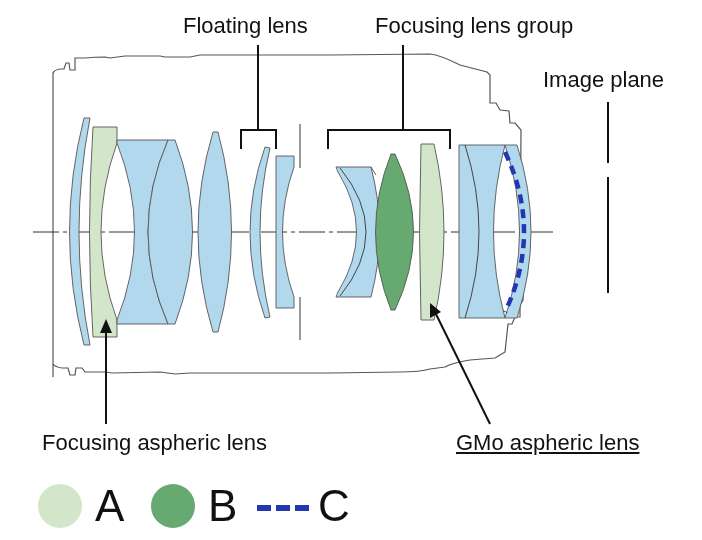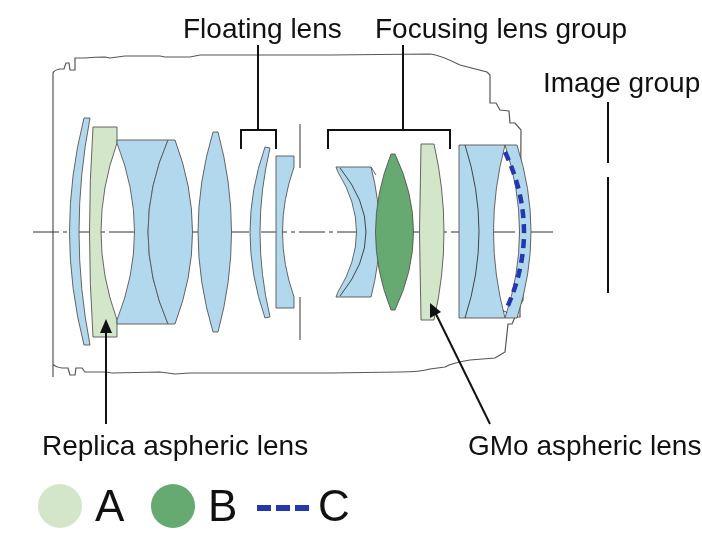--- a/index.html
+++ b/index.html
@@ -1,19 +1,19 @@
 <!DOCTYPE html>
 <html><head>
 <meta charset="utf-8">
 <style>
   html, body { margin: 0; padding: 0; background: #ffffff; }
   body { width: 702px; height: 540px; position: relative; overflow: hidden;
          font-family: "Liberation Sans", "DejaVu Sans", sans-serif; color: #111; }
   #stage { position: absolute; left: 0; top: 0; width: 702px; height: 540px; }
-  .lbl { position: absolute; font-size: 28px; line-height: 1; white-space: nowrap; color: #111; }
+  .lbl { position: absolute; font-size: 22px; line-height: 1; white-space: nowrap; color: #111; }
   .legend-txt { position: absolute; font-size: 44px; line-height: 1; color: #111; }
   .legend-dot { position: absolute; width: 44px; height: 44px; border-radius: 50%; }
   .legend-dash { position: absolute; height: 6px; width: 14px; }
 </style>
 </head>
 <body>
 
 <svg id="stage" width="702" height="540" viewBox="0 0 702 540" xmlns="http://www.w3.org/2000/svg">
 
   <path d="M53 377 L53 73 Q54 70 60 69 L64 69 L66 63 L69 63 L70 70 L75 70 L75 58 L85 58 Q95 57 105 57 L110 58 L125 56 L160 56 L165 57 L190 57 L200 55 L318 55 L330 55 L430 54 Q440 55 460 65 L487 72 L490 75 L490 103 L496 103 L500 110 L509 111 L510 123 L515 123 L521 130 L520 275 L523 278 L523 300 L520 305 L520 317 L515 317 L512 324 L508 324 L505 352 L500 355 L495 358 L470 360 Q452 363 445 367 L430 369 Q420 372 400 372 L330 373 L190 373 L175 374 L160 372 L112 373 L105 372 L85 372 L82 368 L76 368 L75 375 L70 375 L68 368 L62 368 Q55 367 53 364 Z" fill="none" stroke="#5a5550" stroke-width="1.2"></path>
@@ -59,23 +59,23 @@
 
   <line x1="106" y1="424" x2="106" y2="330" stroke="#111" stroke-width="2"></line>
   <polygon points="106,319 100,333 112,333" fill="#111"></polygon>
 
   <line x1="490" y1="424" x2="433" y2="308" stroke="#111" stroke-width="2"></line>
   <polygon points="430,303 430,318 441,312" fill="#111"></polygon>
 </svg>
 
 <div class="lbl" style="left:183px; top:15px;">Floating lens</div>
 <div class="lbl" style="left:361px; top:15px;margin-left:14px;">Focusing lens group</div>
-<div class="lbl" style="left:543px; top:69px;">Image group</div>
-<div class="lbl" style="left:42px; top:432px;">Replica aspheric lens</div>
-<div class="lbl" style="left:468px; top:432px;">GMo aspheric lens</div>
+<div class="lbl" style="left:543px; top:69px;">Image plane</div>
+<div class="lbl" style="left:42px; top:432px;">Focusing aspheric lens</div>
+<div class="lbl" style="left:456px; top:432px;text-decoration:underline;">GMo aspheric lens</div>
 
 <div>
   <div class="legend-dot" style="left:38px; top:484px; background:#d4e6c9;"></div>
   <div class="legend-txt" style="left:95px; top:484px;">A</div>
   <div class="legend-dot" style="left:151px; top:484px; background:#66aa72;"></div>
   <div class="legend-txt" style="left:208px; top:484px;">B</div>
   <div>
     <div class="legend-dash" style="left:257px; top:505px; background:#2237b0;"></div>
     <div class="legend-dash" style="left:276px; top:505px; background:#2237b0;"></div>
     <div class="legend-dash" style="left:295px; top:505px; background:#2237b0;"></div>

